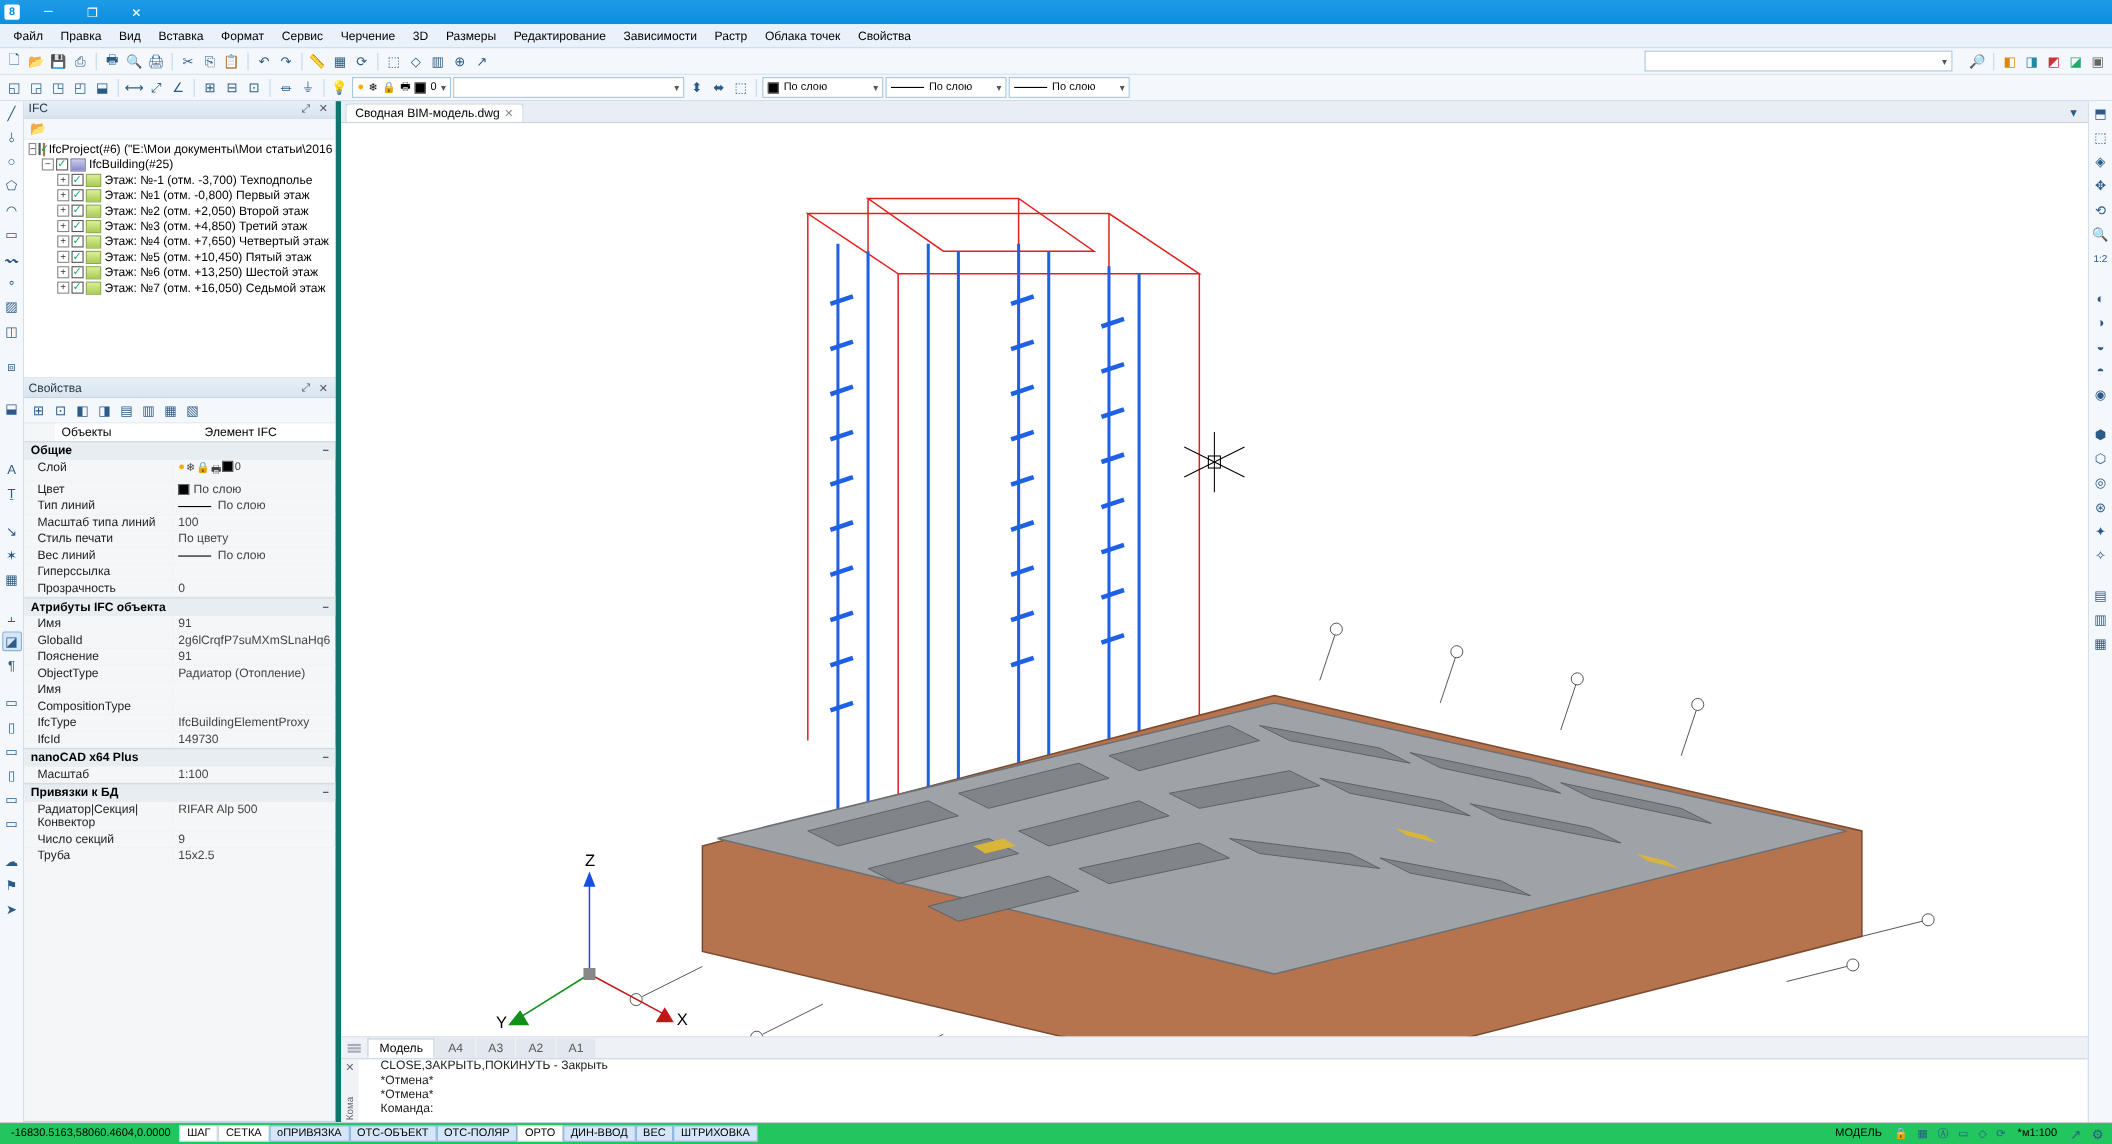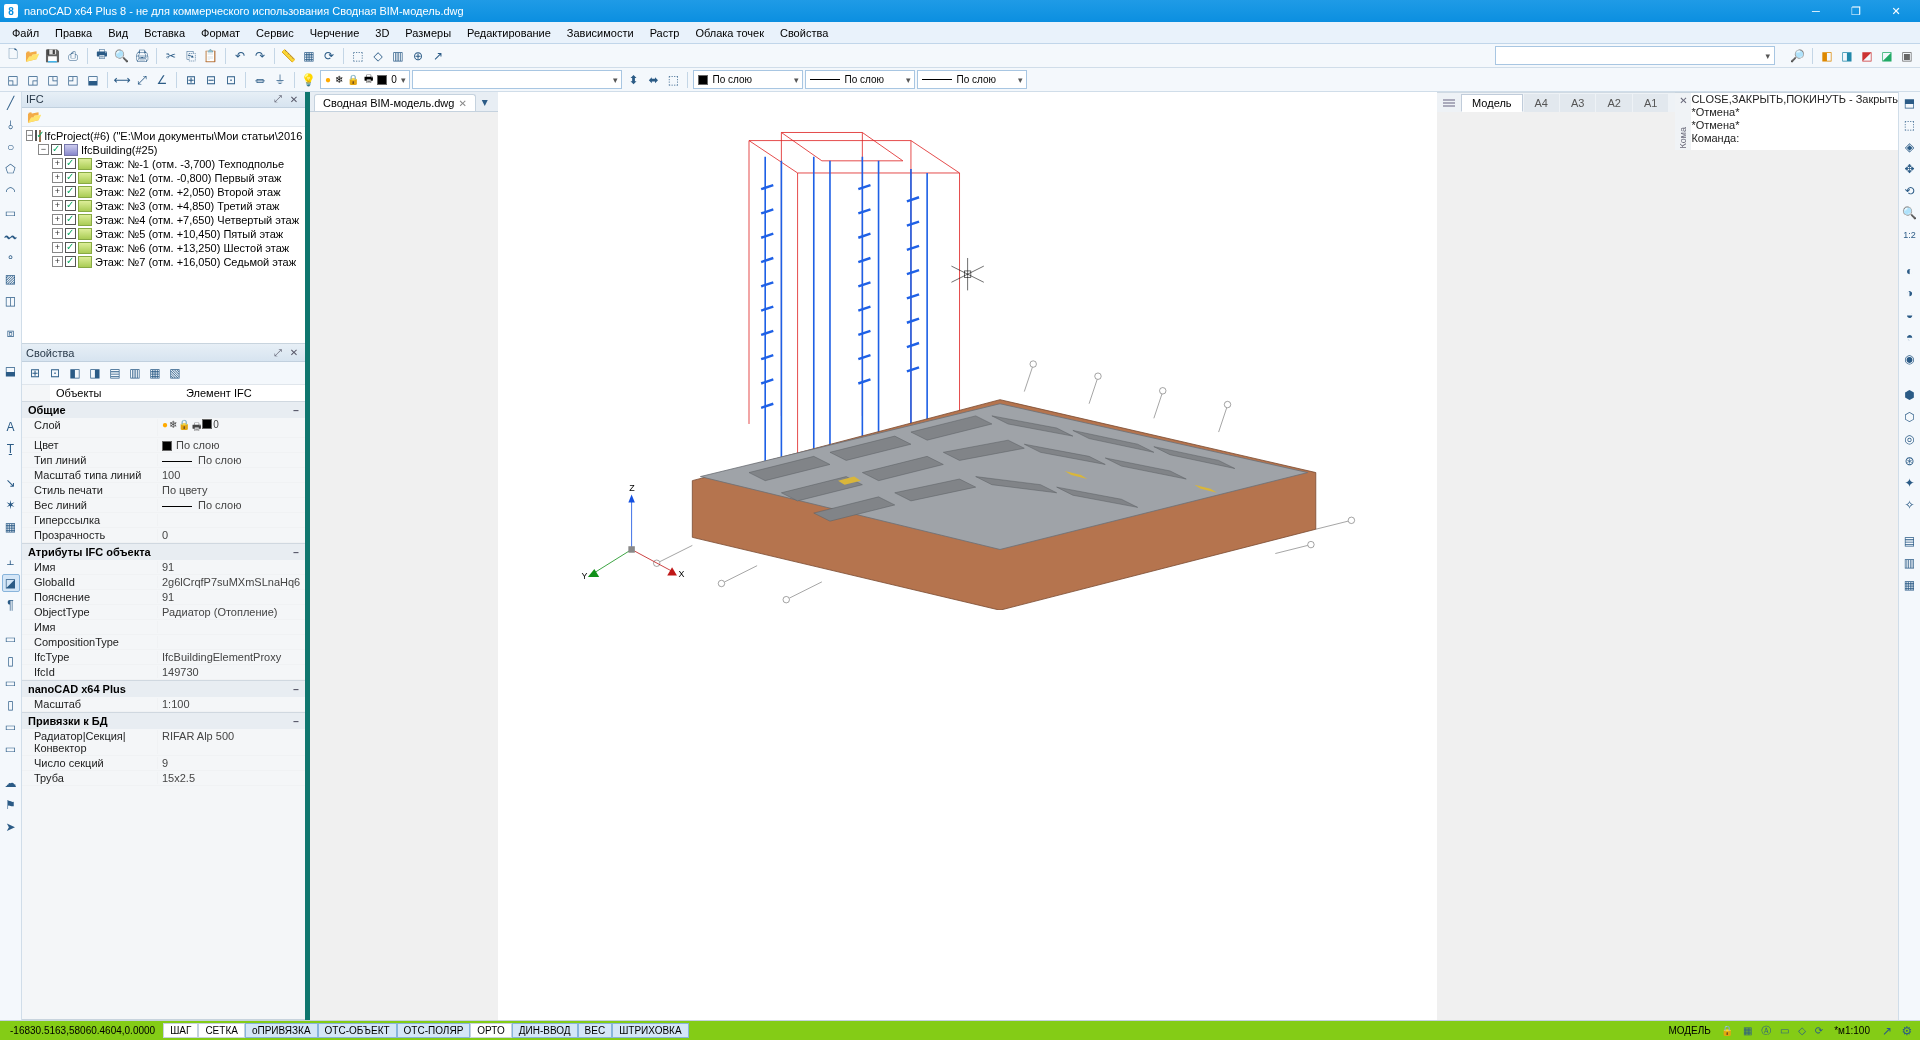--- a/index.html
+++ b/index.html
@@ -27,21 +27,21 @@
 .line-swatch { width:30px; height:1px; background:#000; }
 .color-sq { width:10px; height:10px; background:#000; border:1px solid #666; }
 
 
 .mainrow { flex:1; display:flex; min-height:0; }
 .leftbar, .rightbar { width:22px; background:#f4f8fc; border-right:1px solid #d0dde9; display:flex; flex-direction:column; align-items:center; padding:2px 0; gap:4px; }
 .rightbar { border-right:none; border-left:1px solid #d0dde9; }
 .vb { width:18px; height:18px; display:flex; align-items:center; justify-content:center; font-size:12px; color:#2b5b86; border-radius:2px;}
 .vb.active { background:#d4e6f7; border:1px solid #88b4db; }
 
-.centercol { flex:1; display:flex; flex-direction:row; min-width:0;}
+.centercol { flex:1; display:flex; flex-direction:column; min-width:0;}
 
 
 .panelcol { width:288px; background:#f4f6f8; border-right:5px solid #0f766e; display:flex; flex-direction:column; }
 .panel { display:flex; flex-direction:column; border-bottom:1px solid #c8d4de; }
 .panel-header { height:18px; background:linear-gradient(#e7eff6,#d7e4f0); border-bottom:1px solid #c1d0de; display:flex; align-items:center; padding:0 4px; font-size:11px; color:#2a3a4a;}
 .panel-header .spacer { flex:1; }
 .phbtn { width:14px; height:14px; display:flex; align-items:center; justify-content:center; font-size:10px; color:#556; margin-left:2px;}
 .panel-body { overflow:auto; background:#fff; }
 .panel-toolbar { height:20px; background:#f4f8fc; border-bottom:1px solid #e0e6ec; display:flex; align-items:center; padding:0 4px; }
 
@@ -83,37 +83,36 @@
 .canvas-img { position:absolute; inset:0; }
 .view-tabs { height:20px; background:#eef2f6; border-top:1px solid #d0dae3; display:flex; align-items:center; padding:0 6px; gap:0;}
 .vtab { padding:2px 10px; font-size:11px; border:1px solid transparent; background:#e2e8ee; color:#555; margin-right:1px;}
 .vtab.active { background:#fff; border:1px solid #c0ccda; border-bottom-color:#fff; color:#000; font-weight:500;}
 .vgrip { width:12px; height:12px; margin-right:6px; display:flex; flex-direction:column; gap:1px; justify-content:center;}
 .vgrip span{ height:2px; background:#aab; }
 
 
 .cmdline { height:58px; background:#fff; border-top:1px solid #c8d4de; display:flex;}
 .cmdline .side { width:16px; background:#f0f3f6; display:flex; flex-direction:column; align-items:center; justify-content:space-between; padding:2px 0; font-size:10px; color:#667;}
-.cmdline .body { flex:1; overflow:hidden; font-family:Consolas,monospace; font-size:11px; padding:0 0; line-height:13px; color:#222;}
+.cmdline .body { flex:1; overflow:hidden; font-family:Consolas,monospace; font-size:11px; padding:0 20px; line-height:13px; color:#222;}
 .cmdline .body .ln { white-space:nowrap; }
 
 
-.statusbar { height:20px; background:#84cc16; border-top:1px solid #c5d2de; display:flex; align-items:center; padding:0 4px; font-size:10px; gap:2px;}
+.statusbar { height:20px; background:#22c55e; border-top:1px solid #c5d2de; display:flex; align-items:center; padding:0 4px; font-size:10px; gap:2px;}
 .status-cell { padding:1px 6px; border:1px solid #c5d2de; background:#fff; }
 .status-cell.on { background:#d4e6f7; border-color:#88b4db; }
 .status-cell.plain { border:none; background:transparent; }
 .status-spacer { flex:1; }
 .stat-right span { margin:0 3px; color:#2b5b86;}
 </style>
 </head>
 <body>
 
 <div class="titlebar">
   <span class="app-icon">8</span>
-  <span class="t-title">nanoCAD x64 Plus 8 - не для коммерческого использования Сводная BIM-модель.dwg</span>
   <div class="winbtns">
     <div class="winbtn">─</div>
     <div class="winbtn">❐</div>
     <div class="winbtn close">✕</div>
   </div>
 </div>
 
 <div class="menubar">
   <span class="menuitem">Файл</span>
   <span class="menuitem">Правка</span>

